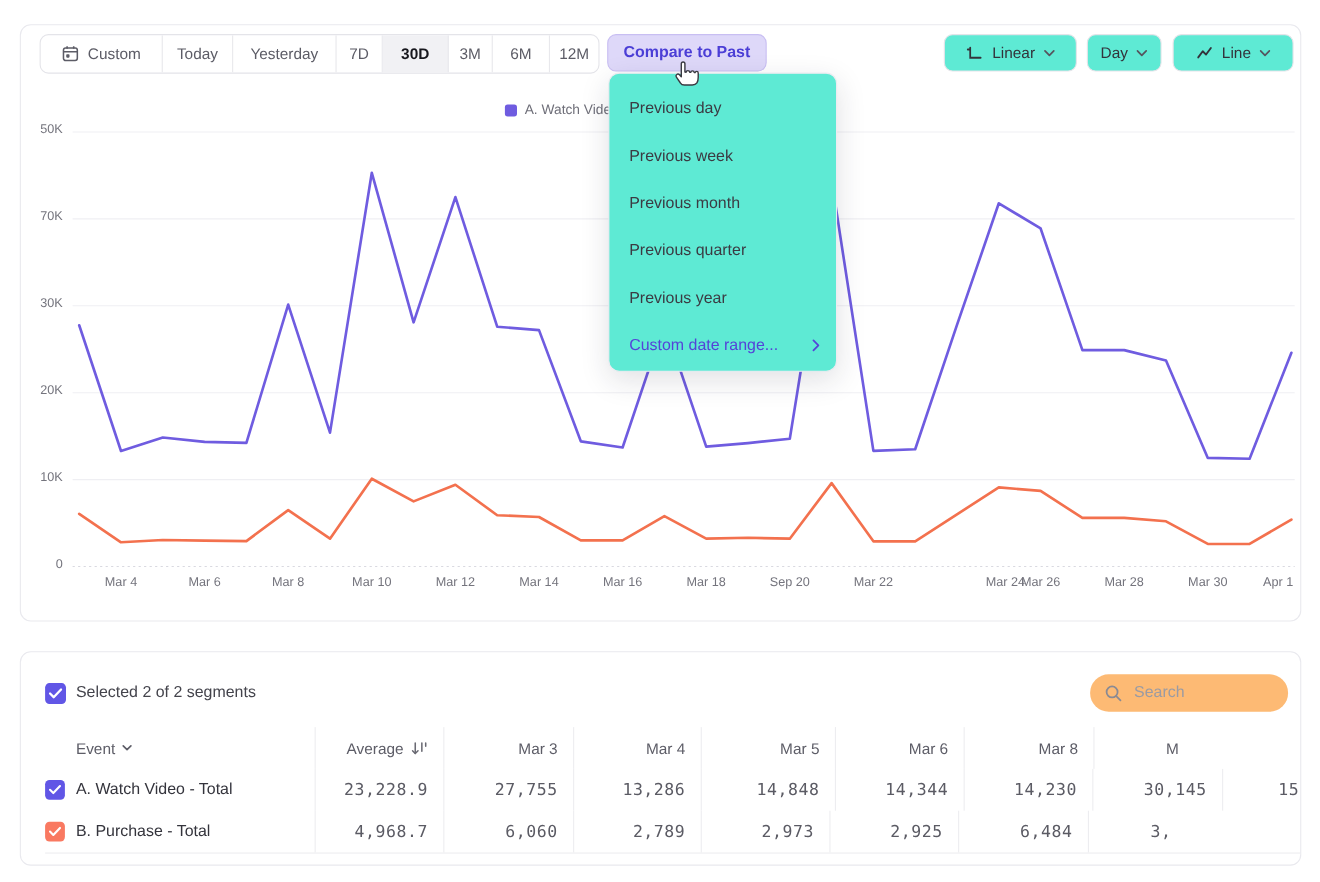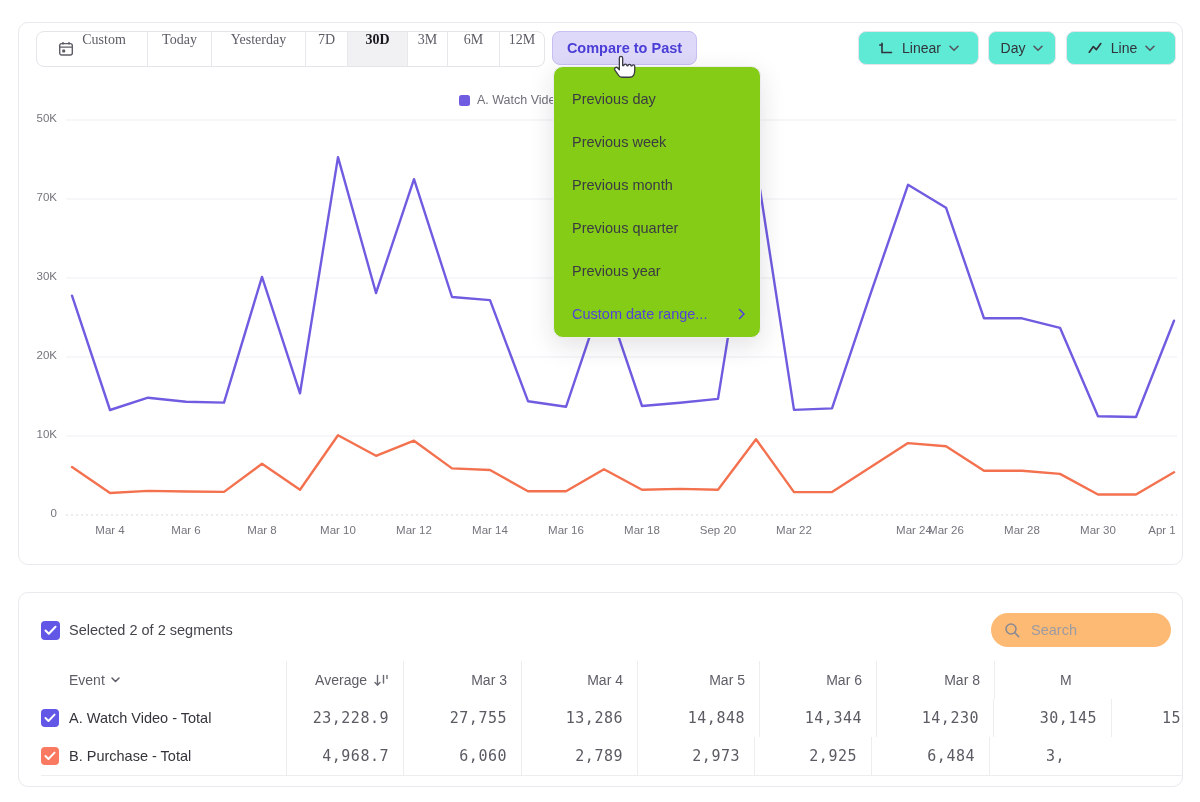--- a/index.html
+++ b/index.html
@@ -5,22 +5,22 @@
   html,body{margin:0;padding:0;background:#fff;}
   #app{position:relative;width:1200px;height:802px;overflow:hidden;background:#fff;
        font-family:"Liberation Sans",sans-serif;-webkit-font-smoothing:antialiased;}
   .card{position:absolute;background:#fff;border:1px solid #e9e9ee;border-radius:10px;box-sizing:border-box;}
   #card-top{left:18px;top:22px;width:1165px;height:543px;}
   #card-bottom{left:18px;top:592px;width:1165px;height:195px;overflow:hidden;}
 
   
   .range-group{position:absolute;left:17px;top:8px;height:34px;display:flex;border:1px solid #e4e4e9;
                border-radius:8px;overflow:hidden;background:#fff;}
-  .seg{display:flex;justify-content:center;gap:8px;height:100%;box-sizing:border-box;
-       border-right:1px solid #e8e8ec;font-size:14px;color:#5c5c66;cursor:pointer;font-family:Liberation Serif, serif;}
+  .seg{display:flex;align-items:center;justify-content:center;gap:8px;height:100%;box-sizing:border-box;
+       border-right:1px solid #e8e8ec;font-size:14px;color:#5c5c66;cursor:pointer;}
   .seg:last-child{border-right:none;}
   .seg.sel{background:#f1f1f4;color:#17171d;font-weight:700;}
   .w-custom{width:111px}.w-today{width:64px}.w-yest{width:94px}.w-7d{width:42px}
   .w-30d{width:60px}.w-3m{width:40px}.w-6m{width:52px}.w-12m{width:44px}
 
   .compare-btn{position:absolute;left:533px;top:8px;width:145px;height:34px;border-radius:8px;
                background:#ded8f9;border:1px solid #c8bef2;box-sizing:border-box;display:flex;align-items:center;
                justify-content:center;font-size:14.5px;font-weight:600;color:#4b3ed6;cursor:pointer;}
   .tool-btn{position:absolute;top:8px;height:34px;border:1px solid #e4e4e9;border-radius:8px;background:#5eead4;
             box-sizing:border-box;display:flex;align-items:center;justify-content:center;gap:8px;
@@ -35,21 +35,21 @@
   .legend-item{display:flex;align-items:center;gap:7px;font-size:12.5px;color:#6f6f79;}
   .swatch{width:11px;height:11px;border-radius:2.5px;}
 
   
   #chart-svg{position:absolute;left:0;top:0;z-index:2;pointer-events:none;}
   #ticks{position:absolute;left:0;top:0;width:1200px;height:802px;z-index:3;pointer-events:none;}
   .ytick{position:absolute;left:18px;width:39px;text-align:right;font-size:11.5px;color:#74747d;}
   .xtick{position:absolute;top:524px;width:60px;text-align:center;font-size:11.5px;color:#74747d;}
 
   
-  .menu{position:absolute;left:553px;top:66px;width:208px;height:272px;background:#84cc16;z-index:20;
+  .menu{position:absolute;left:553px;top:66px;width:208px;height:272px;background:#5eead4;z-index:20;
         border:1px solid #ececf1;border-radius:10px;box-sizing:border-box;padding-top:10px;
         box-shadow:0 8px 26px rgba(30,30,55,.13);}
   .menu-item{height:43px;display:flex;align-items:center;padding:0 14px 0 18px;font-size:14.5px;
              color:#3b3b43;cursor:pointer;}
   .menu-item.accent{color:#5443d8;justify-content:space-between;}
 
   
   #cursor{position:absolute;left:612px;top:52px;z-index:30;pointer-events:none;}
 
   

